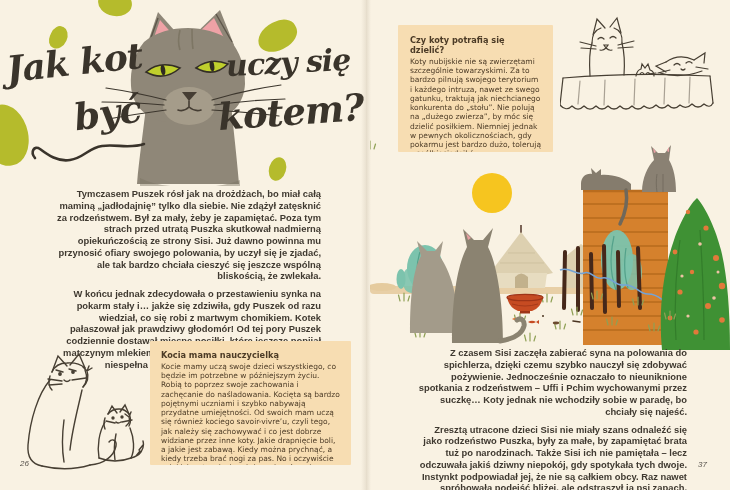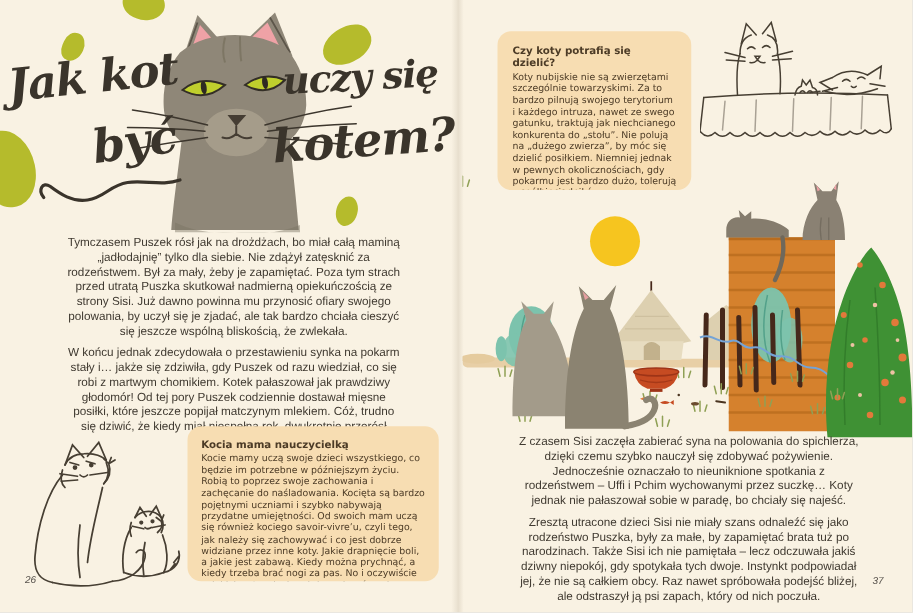--- a/index.html
+++ b/index.html
@@ -23,25 +23,25 @@
   .b3{left:-16px;top:104px;width:44px;height:62px;transform:rotate(-12deg);border-radius:45% 55% 50% 50%;}
   .b4{left:257px;top:22px;width:41px;height:28px;transform:rotate(-27deg);border-radius:55% 45% 50% 50%;}
   .b5{left:269px;top:157px;width:17px;height:24px;transform:rotate(16deg);}
   .title-word{position:absolute;font-family:"DejaVu Serif",serif;font-style:italic;font-weight:700;
               color:var(--ink);letter-spacing:-1px;white-space:nowrap;line-height:1;}
   .t1{left:6px;top:44px;font-size:36px;transform:rotate(-6deg);}
   .t2{left:74px;top:95px;font-size:37px;transform:rotate(-8deg);}
   .t3{left:226px;top:48px;font-size:30px;transform:rotate(-3deg);}
   .t4{left:218px;top:94px;font-size:37px;transform:rotate(-4deg);}
   .swash{position:absolute;left:28px;top:133px;}
-  .body-text{position:absolute;font-size:9.4px;line-height:1.25;text-align:center;}
+  .body-text{position:absolute;font-size:9.4px;line-height:1.25;text-align:right;font-weight:bold;}
   .body-text p{margin:0 0 6px 0;}
   .left-body{left:53px;top:188px;width:268px;}
   .right-body{left:50px;top:347px;width:272px;}
-  .infobox{position:absolute;background:var(--box-bg);border-radius:11px;color:var(--box-text);
+  .infobox{position:absolute;background:var(--box-bg);border-radius:1px;color:var(--box-text);
            font-family:"DejaVu Sans",sans-serif;overflow:hidden;box-sizing:border-box;}
   .infobox h3{margin:0 0 2px 0;font-size:8.2px;}
   .infobox p{margin:0;font-size:7.5px;line-height:1.23;}
   .left-infobox{left:136px;top:341px;width:201px;height:124px;padding:9px 11px;margin-left:14px;}
   .right-infobox{left:33px;top:25px;width:155px;height:127px;padding:10px 12px;}
   .page-num{position:absolute;font-size:8px;color:var(--pagenum);font-style:italic;}
   .num-left{left:20px;top:459px;} .num-right{left:333px;top:460px;}
   .art{position:absolute;}
 </style>
 </head>
@@ -285,21 +285,21 @@
       </g>
       <g>
         <path d="M40,193 C40,152 44,128 51,116 L47,101 L57,111 L65,111 L73,101 L70,117 C80,130 88,156 90,193 Z" fill="#a39b8a"></path>
         <path d="M82,203 C82,152 89,122 97,107 L93,89 L104,100 L113,100 L123,88 L118,107 C127,124 133,162 133,203 Z" fill="#8b8371"></path>
         <path d="M96,93 L101,98 L98,100 Z" fill="var(--ear-pink)" opacity=".9"></path>
         <path d="M130,201 C143,199 152,194 154,186 C155,181 151,177 147,180" stroke="#8b8371" stroke-width="5" fill="none" stroke-linecap="round"></path>
       </g>
     </svg>
 
     <div class="body-text right-body">
-      <p>Z czasem Sisi zaczęła zabierać syna na polowania do spichlerza, dzięki czemu szybko nauczył się zdobywać pożywienie. Jednocześnie oznaczało to nieuniknione spotkania z rodzeństwem – Uffi i Pchim wychowanymi przez suczkę… Koty jednak nie pałaszował sobie w paradę, bo chciały się najeść.</p>
+      <p>Z czasem Sisi zaczęła zabierać syna na polowania do spichlerza, dzięki czemu szybko nauczył się zdobywać pożywienie. Jednocześnie oznaczało to nieuniknione spotkania z rodzeństwem – Uffi i Pchim wychowanymi przez suczkę… Koty jednak nie wchodziły sobie w paradę, bo chciały się najeść.</p>
       <p>Zresztą utracone dzieci Sisi nie miały szans odnaleźć się jako rodzeństwo Puszka, były za małe, by zapamiętać brata tuż po narodzinach. Także Sisi ich nie pamiętała – lecz odczuwała jakiś dziwny niepokój, gdy spotykała tych dwoje. Instynkt podpowiadał jej, że nie są całkiem obcy. Raz nawet spróbowała podejść bliżej, ale odstraszył ją psi zapach, który od nich poczuła.</p>
     </div>
 
     <div class="page-num num-right">37</div>
   </section>
 
   <div class="gutter"></div>
 </div>
 
 </body></html>

